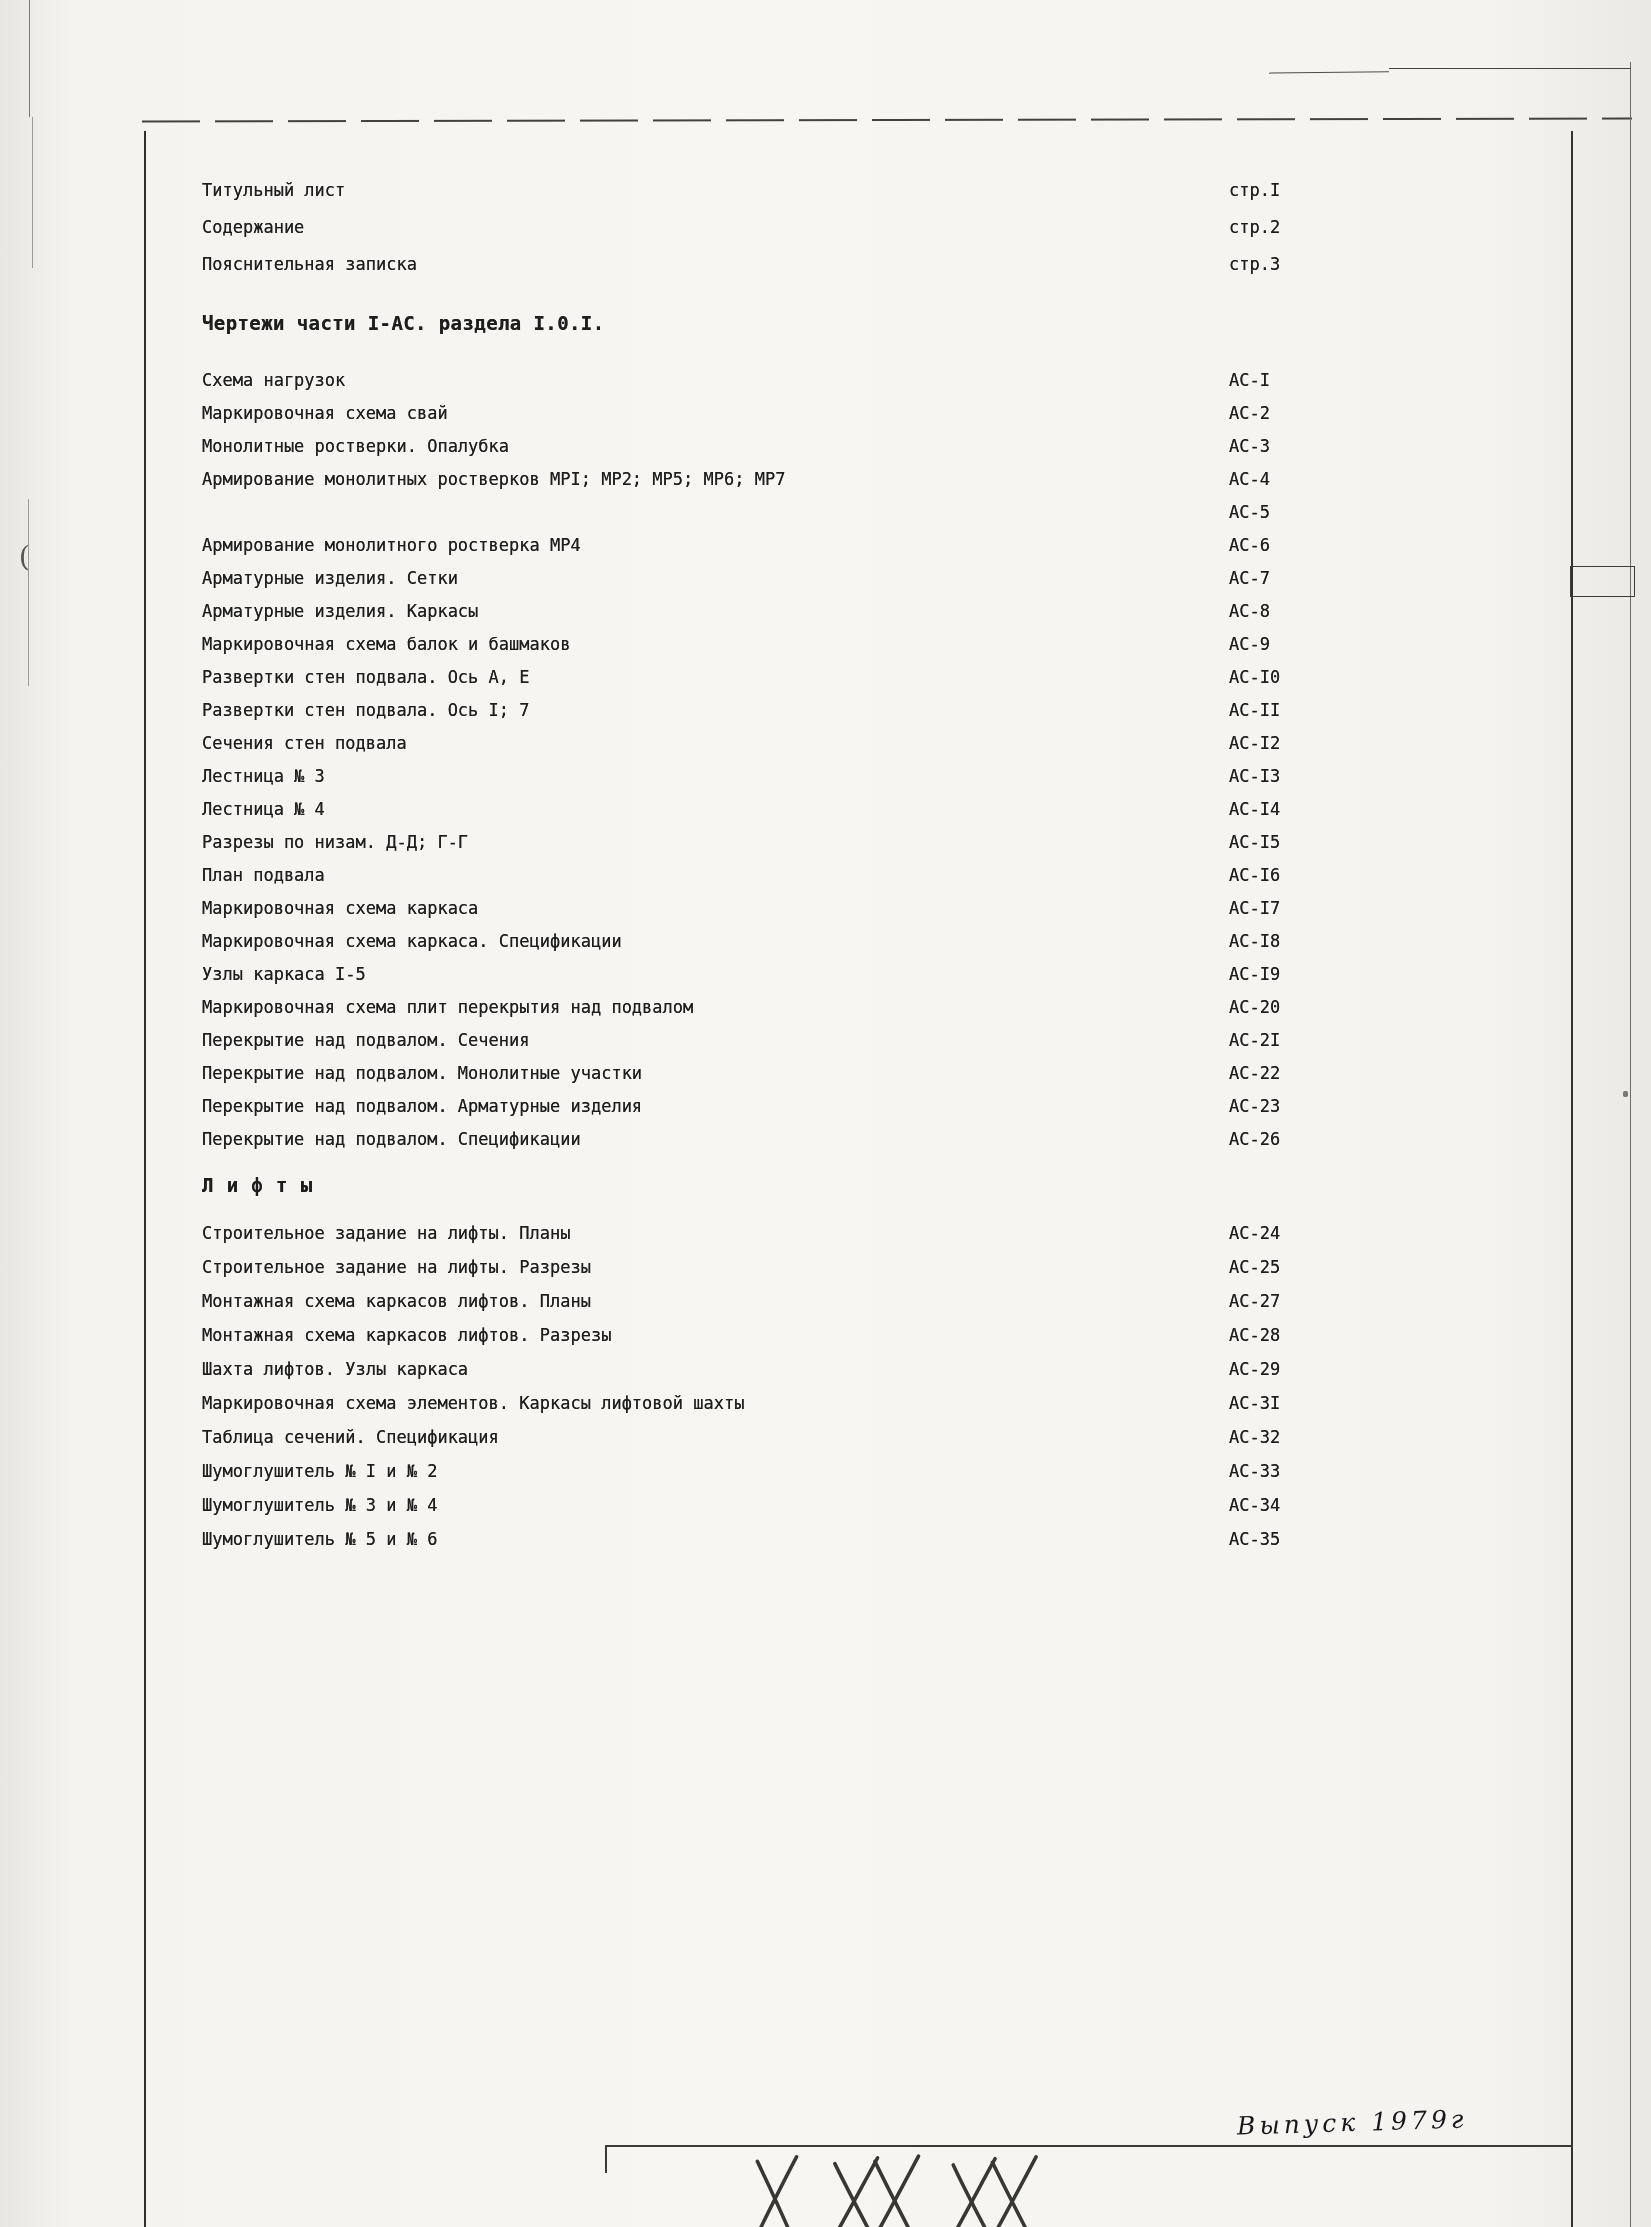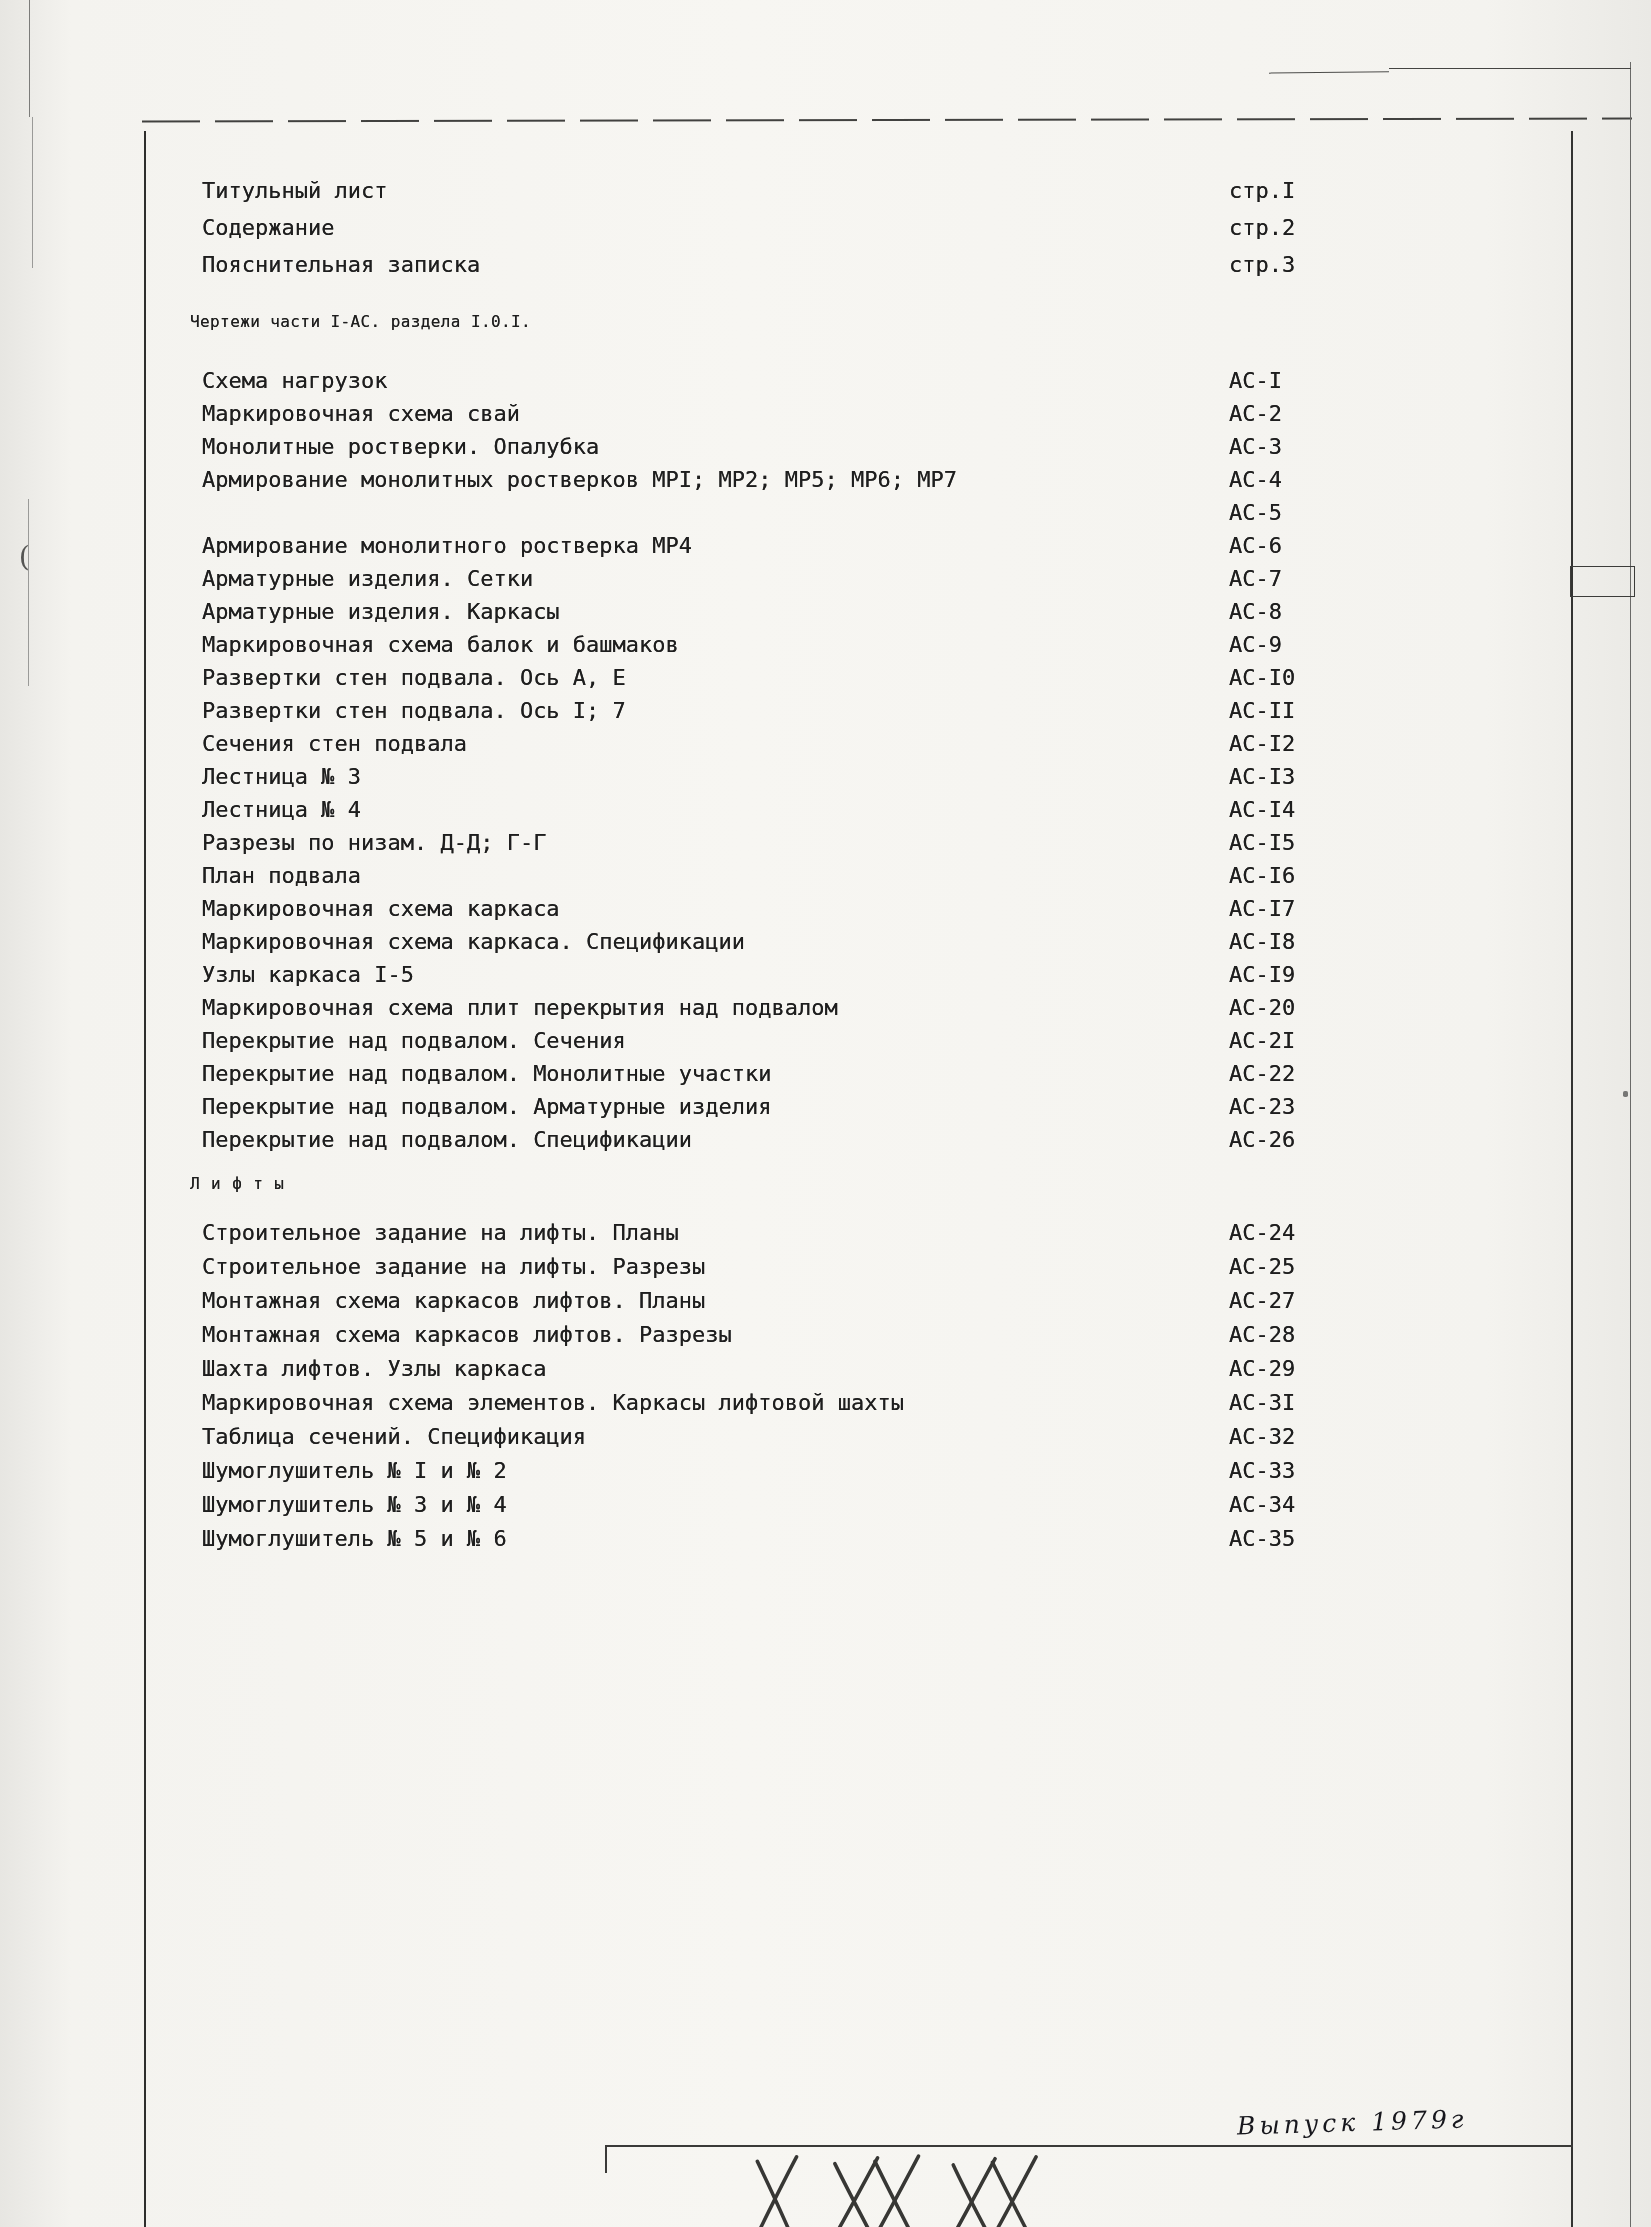--- a/index.html
+++ b/index.html
@@ -35,31 +35,31 @@
   }
   .right-speck { left: 1623px; top: 1091px; width: 4.5px; height: 6.2px; background: #777775; border-radius: 1.8px; }
   .bottom-line  { left: 605px; top: 2145px; width: 968px; height: 1.8px; background: #3a3a38; }
   .bottom-tick  { left: 605px; top: 2145px; width: 1.8px; height: 28px; background: #3a3a38; }
   .left-paren {
     position: absolute; left: 18.7px; top: 540px;
     font-size: 28.5px; color: #555553; font-family: "DejaVu Serif", serif;
   }
 
   
-  .toc { position: absolute; left: 0; width: 100%; font-size: 22px; }
+  .toc { position: absolute; left: 0; width: 100%; font-size: 17px; }
   .toc .row { position: relative; }
   .toc .title { position: absolute; left: 202px; white-space: nowrap; }
   .toc .code  { position: absolute; left: 1229px; white-space: nowrap; }
 
   #front-matter { top: 172px; }
   #front-matter .row { height: 37px; line-height: 37px; }
 
   .section-title {
-    position: absolute; left: 190px;
-    font-size: 16px; font-weight: normal; white-space: nowrap;
+    position: absolute; left: 202px;
+    font-size: 19px; font-weight: bold; white-space: nowrap;
     letter-spacing: 0.4px;
   }
   #section1-title { top: 312px; }
   #section2-title { top: 1174px; letter-spacing: 0.9px; }
 
   #toc-drawings { top: 364px; }
   #toc-drawings .row { height: 33px; line-height: 33px; }
 
   #toc-lifts { top: 1216px; text-align: right; }
   #toc-lifts .row { height: 34px; line-height: 34px; }

